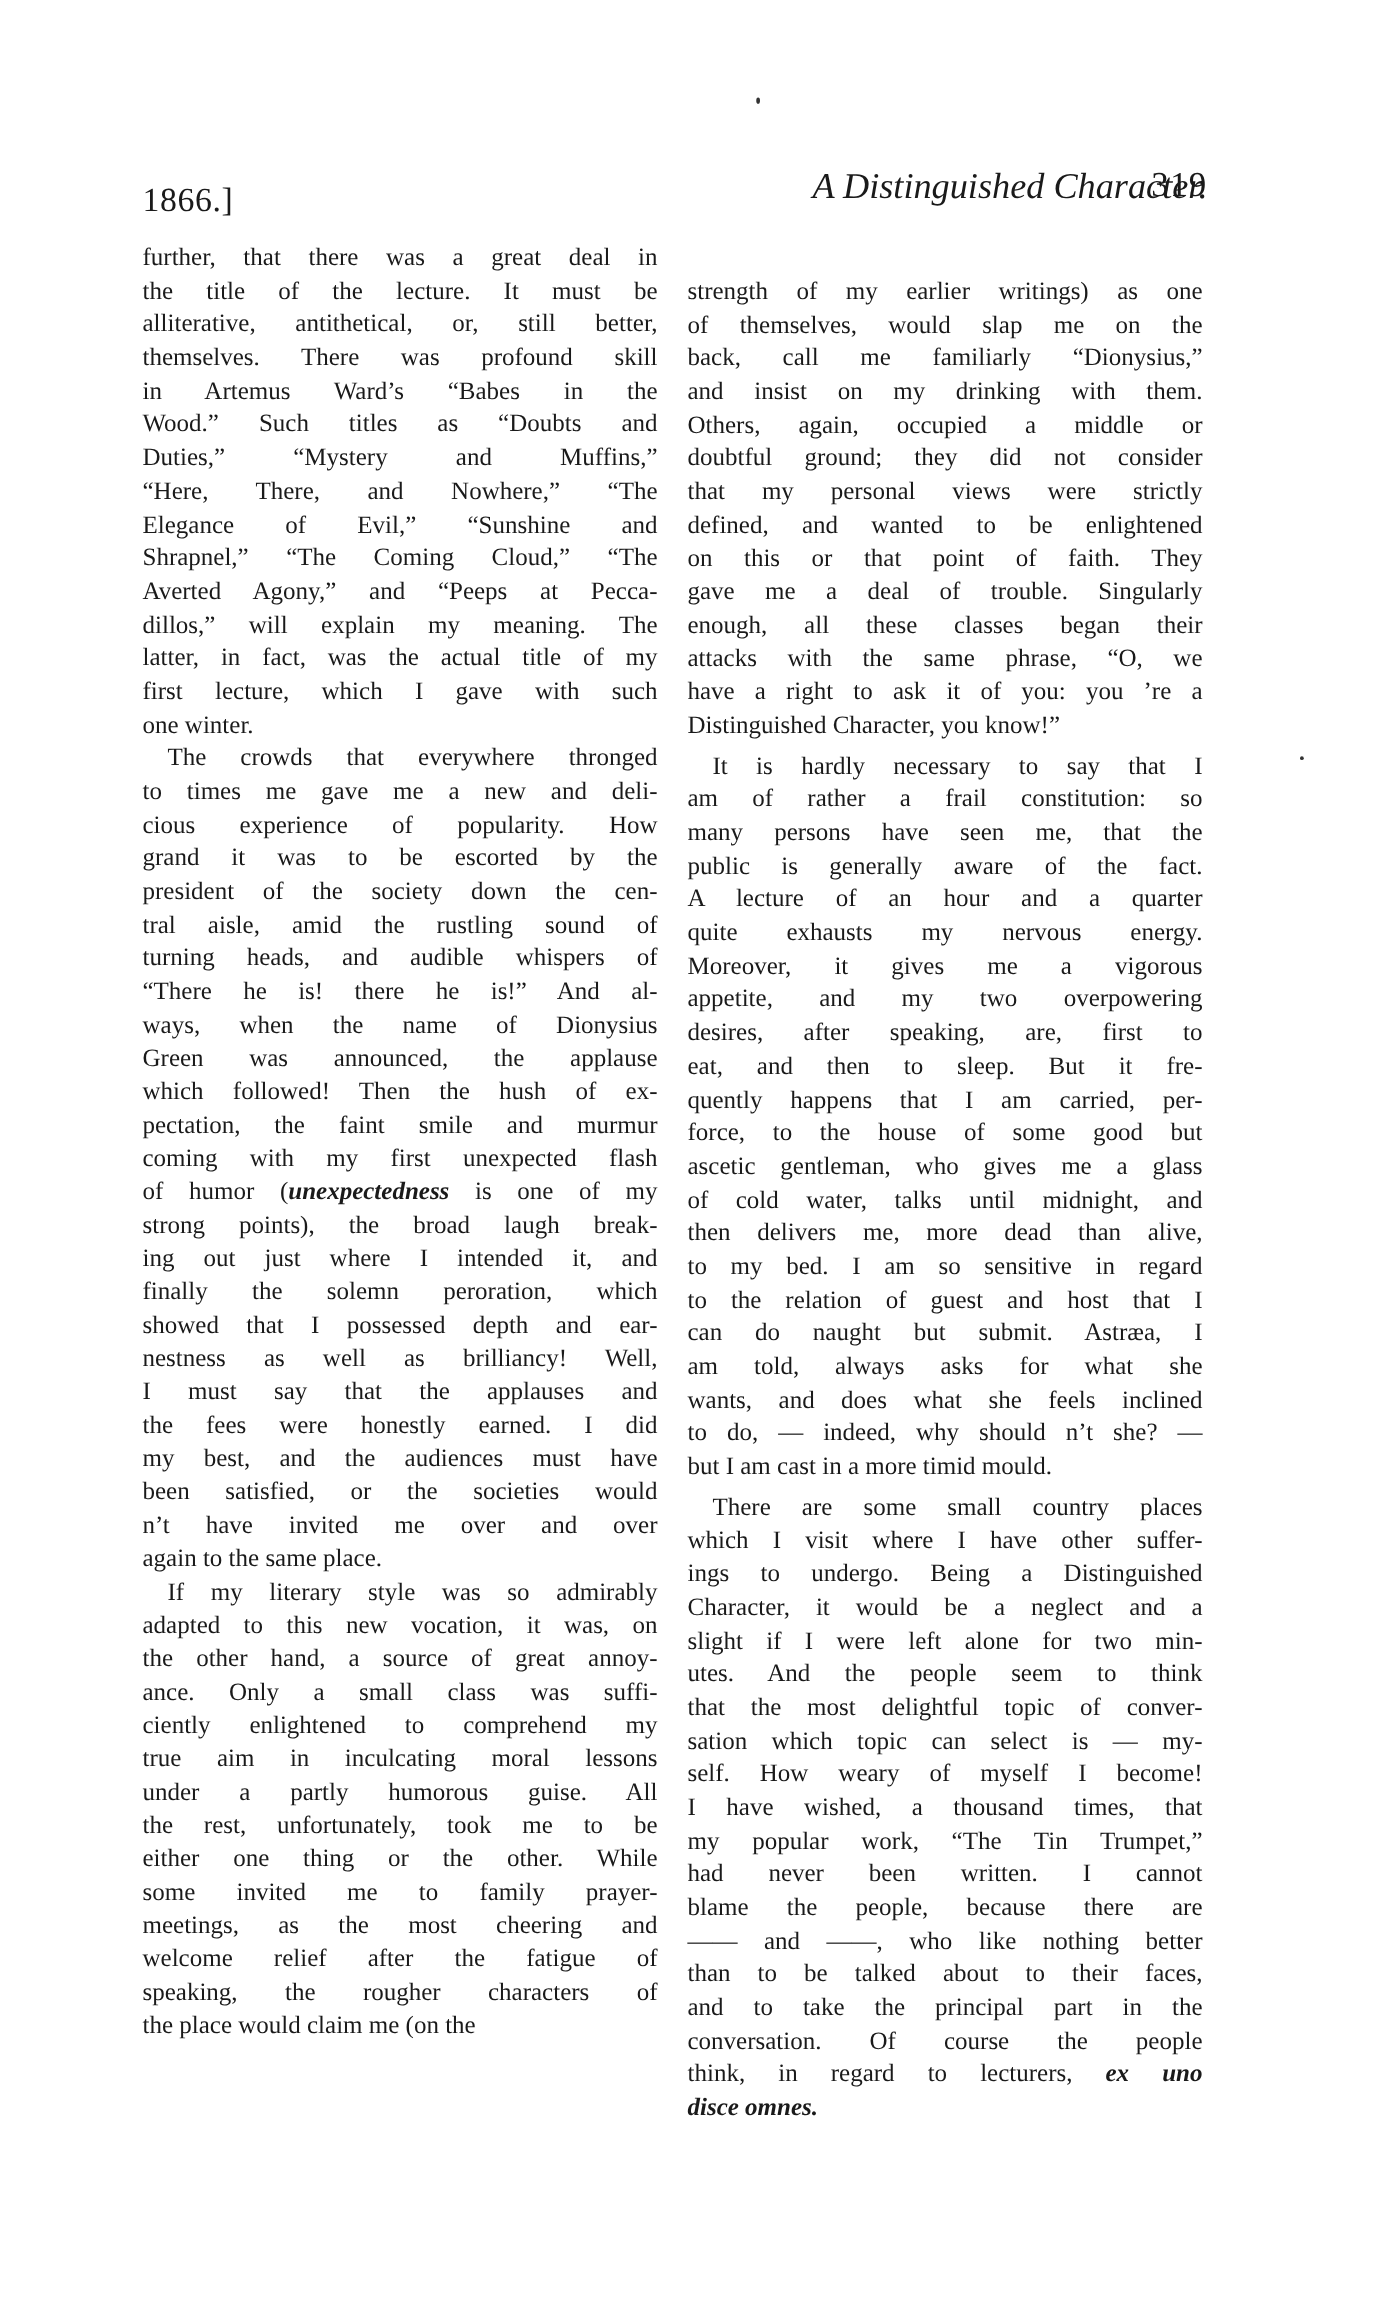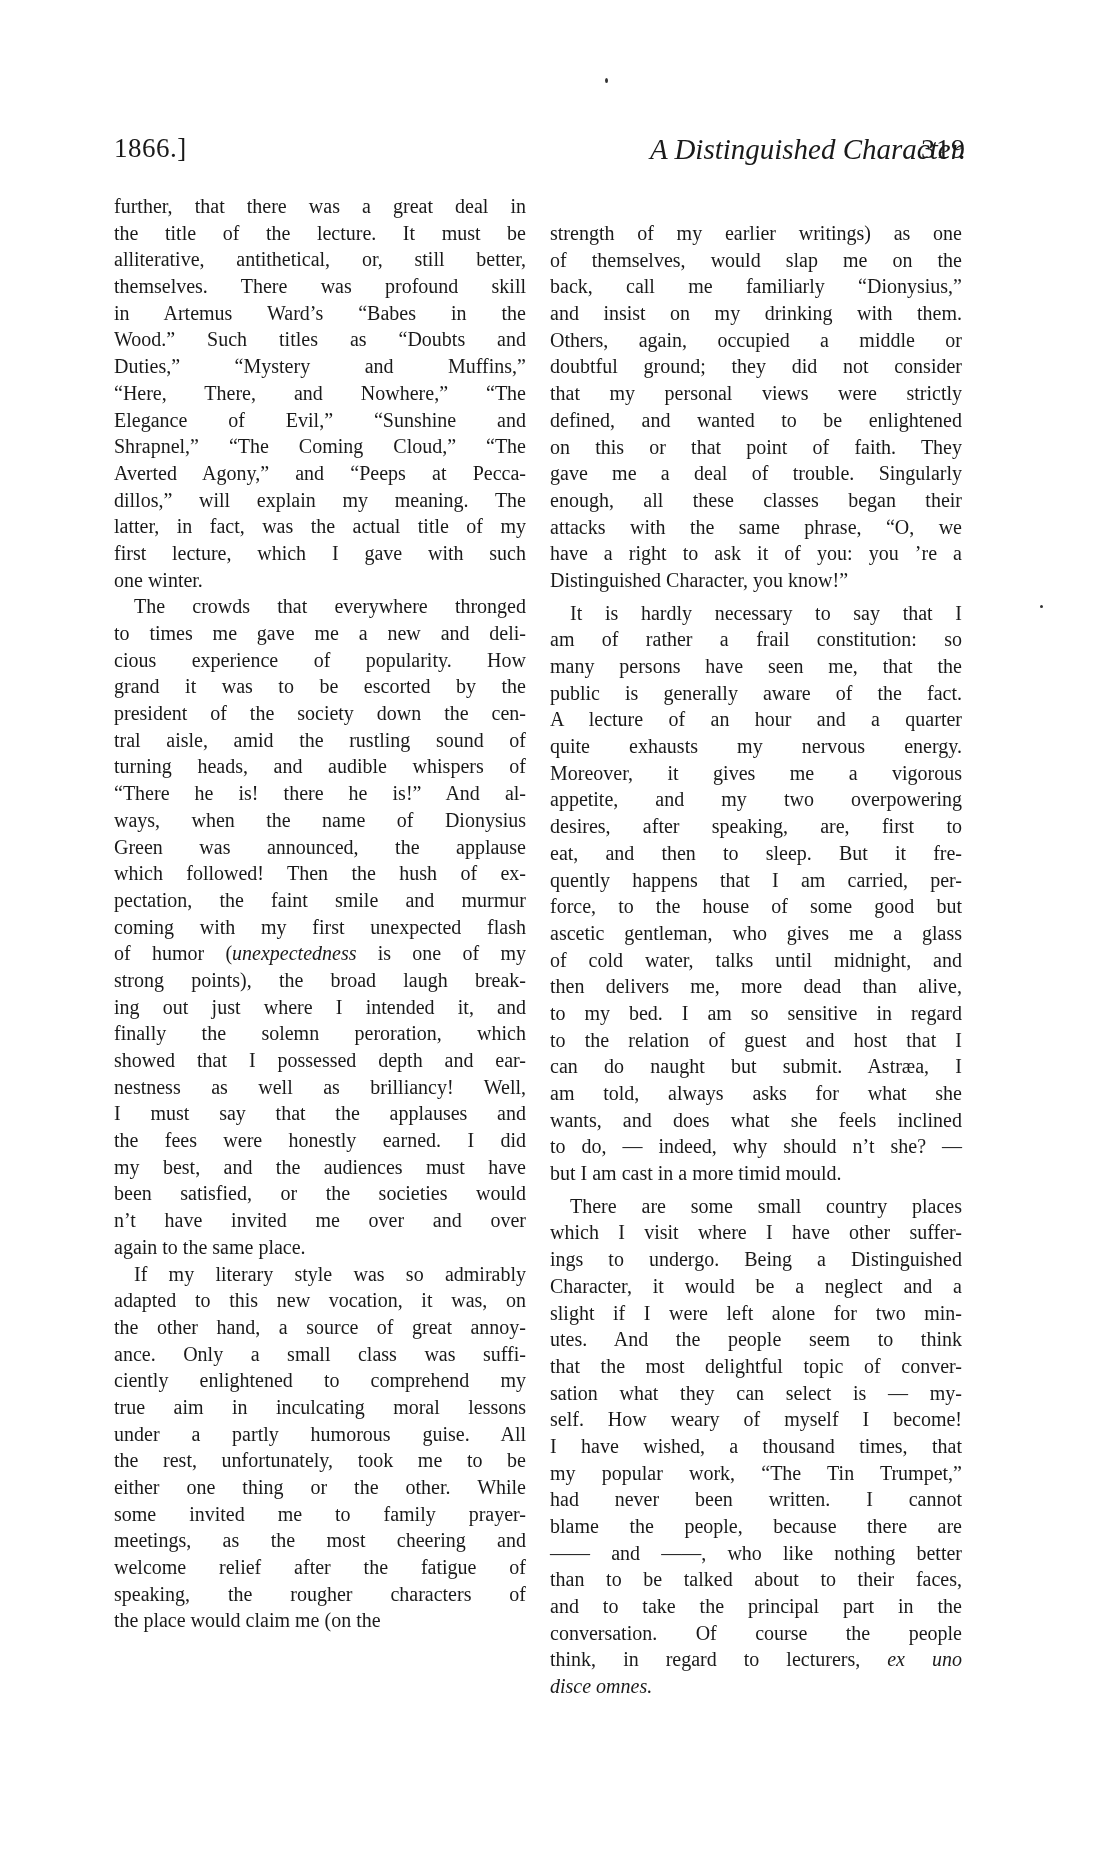--- a/index.html
+++ b/index.html
@@ -1,31 +1,31 @@
 <!DOCTYPE html>
 <html><head>
 <meta charset="utf-8">
 <style>
   html, body { margin: 0; padding: 0; background: #ffffff; }
   body { width: 1112px; height: 1850px; position: relative; overflow: hidden;
          font-family: "Liberation Serif", "DejaVu Serif", serif; color: #1a1a1a; }
   .page { position: absolute; left: 0; top: 0; width: 1112px; height: 1850px; }
   .speck { position: absolute; background: #333; border-radius: 50%; }
   .header { position: absolute; left: 114px; top: 133px; width: 852px; height: 34px; }
-  .hdr-year { position: absolute; left: 0; top: 0; font-size: 27px; letter-spacing: 0.5px; }
+  .hdr-year { position: absolute; left: 0; top: 12px; font-size: 27px; letter-spacing: 0.5px; }
   .hdr-title { position: absolute; left: 0; right: 0; top: 0; text-align: right; font-size: 29px; font-style: italic; }
   .hdr-page { position: absolute; right: 0; top: 0; font-size: 28px; letter-spacing: 1px; }
   .col { position: absolute; top: 193px; width: 412px; font-size: 20px; line-height: 26.7px; }
   .col-left { left: 114px; }
   .col-right { left: 550px; margin-top: 27px; }
   .line { display: block; white-space: nowrap; text-align: justify; text-align-last: justify; height: 26.7px; }
   .line.last { text-align-last: left; }
   .line.indent { padding-left: 20px; }
   .para-gap { height: 6px; }
-  em { font-style: italic; }
+  em { font-style: italic; font-weight: bold; }
 </style>
 </head>
 <body>
 
 <div class="page">
   <span class="speck" style="left:605px;top:78px;width:3px;height:5px;"></span>
   <span class="speck" style="left:1040px;top:605px;width:3px;height:3px;"></span>
 
   <div class="header">
     <span class="hdr-year">1866.]</span>
@@ -139,21 +139,21 @@
       </div>
       <div class="para-gap"></div>
       <div>
         <span class="line indent">There are some small country places</span>
         <span class="line">which I visit where I have other suffer-</span>
         <span class="line">ings to undergo.  Being a Distinguished</span>
         <span class="line">Character, it would be a neglect and a</span>
         <span class="line">slight if I were left alone for two min-</span>
         <span class="line">utes.  And the people seem to think</span>
         <span class="line">that the most delightful topic of conver-</span>
-        <span class="line">sation what they can select is — my-</span>
+        <span class="line">sation which topic can select is — my-</span>
         <span class="line">self.  How weary of myself I become!</span>
         <span class="line">I have wished, a thousand times, that</span>
         <span class="line">my popular work, “The Tin Trumpet,”</span>
         <span class="line">had never been written.  I cannot</span>
         <span class="line">blame the people, because there are</span>
         <span class="line">—— and ——, who like nothing better</span>
         <span class="line">than to be talked about to their faces,</span>
         <span class="line">and to take the principal part in the</span>
         <span class="line">conversation.  Of course the people</span>
         <span class="line">think, in regard to lecturers, <em>ex uno</em></span>

